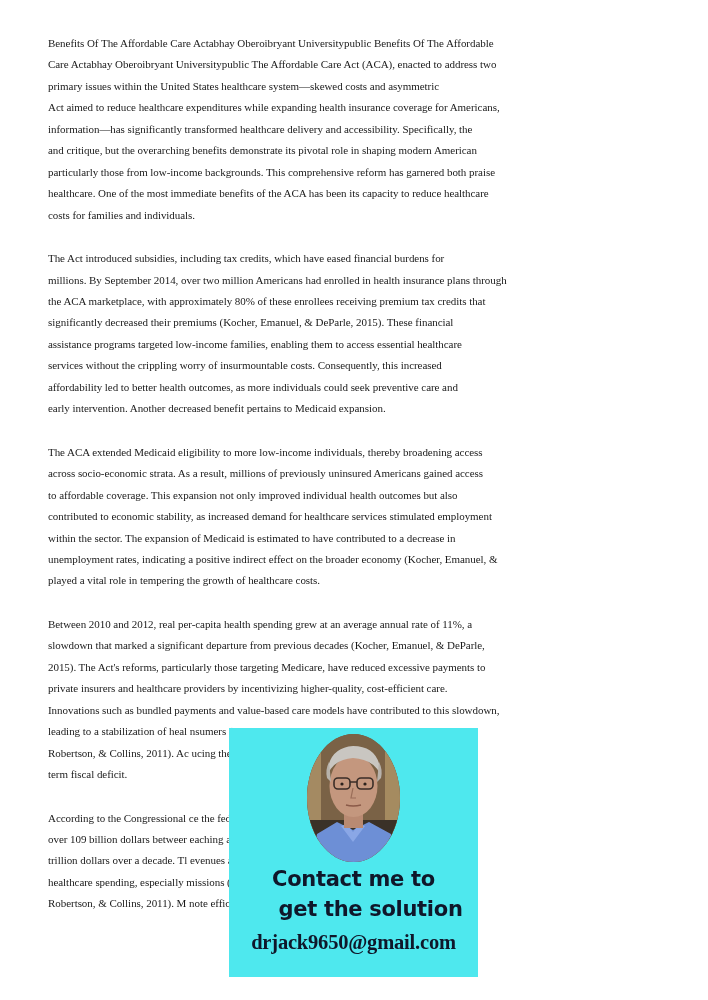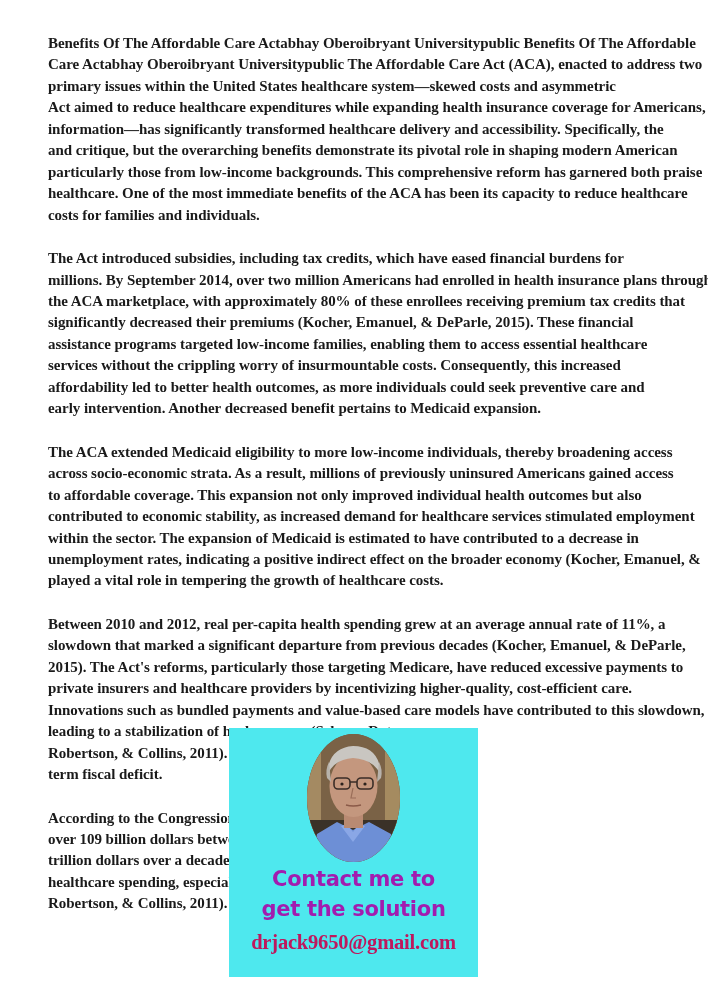--- a/index.html
+++ b/index.html
@@ -19,25 +19,24 @@
       position: absolute;
       left: 48px;
       top: 33px;
       width: 600px;
     }
     .para {
       margin: 0 0 22px 0;
     }
     .line {
       display: block;
-      font-size: 15px;
+      font-size: 11px;
       line-height: 21.45px;
       white-space: nowrap;
       letter-spacing: -0.05px;
-      font-weight: bold;
     }
     .promo {
       position: absolute;
       left: 229px;
       top: 728px;
       width: 249px;
       height: 249px;
       background: #4ee8ee;
       overflow: hidden;
     }
@@ -52,37 +51,37 @@
       background: #6f5a3e;
     }
     .portrait svg { display: block; }
     .promo-line {
       position: absolute;
       left: 0;
       width: 100%;
       text-align: center;
       font-family: "DejaVu Sans", "Liberation Sans", sans-serif;
       font-weight: bold;
-      color: #a21caf;
+      color: #0f172a;
       font-size: 21px;
       letter-spacing: -0.3px;
       white-space: nowrap;
     }
     .promo-l1 { top: 139px; }
-    .promo-l2 { top: 169px; }
+    .promo-l2 { top: 169px; padding-left: 17px; }
     .promo-email {
       position: absolute;
       left: 0;
       width: 100%;
       top: 203px;
       text-align: center;
       font-family: "Liberation Serif", "DejaVu Serif", serif;
       font-weight: bold;
       font-size: 20.5px;
-      color: #be185d;
+      color: #0f172a;
       white-space: nowrap;
       letter-spacing: -0.2px;
     }
   </style>
 </head>
 <body>
 
 <div class="page">
 
   <div class="para">

